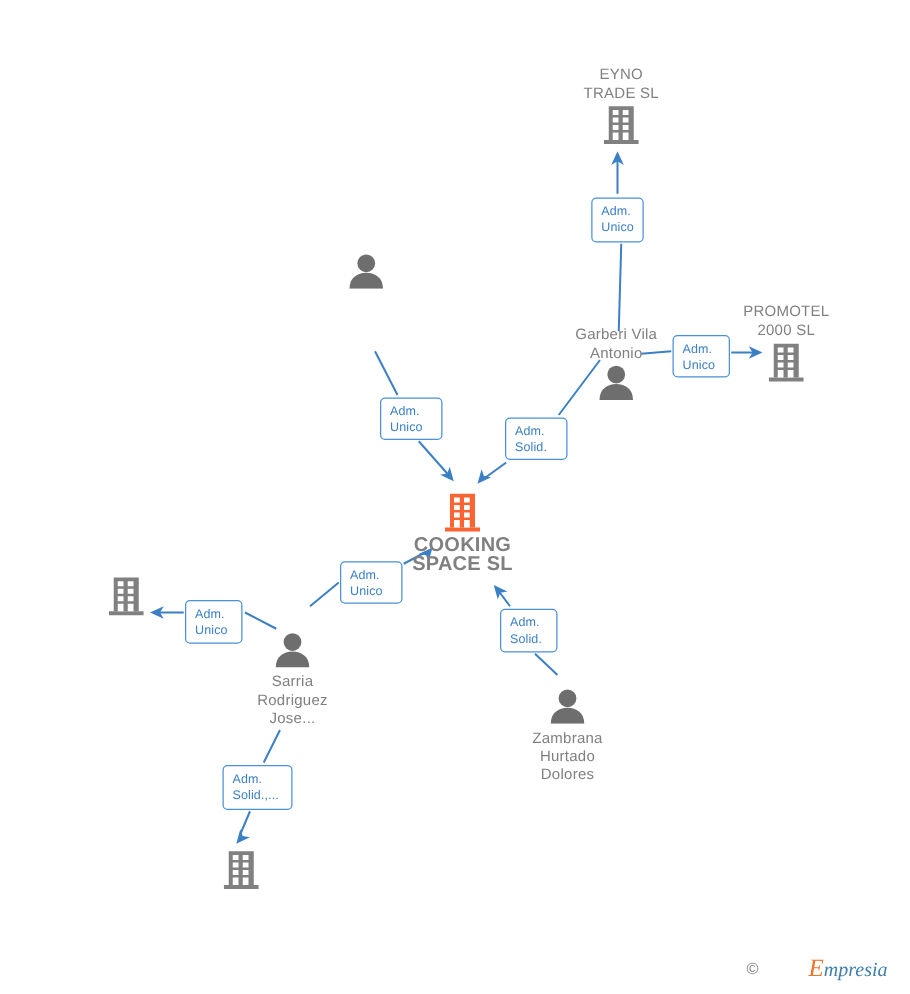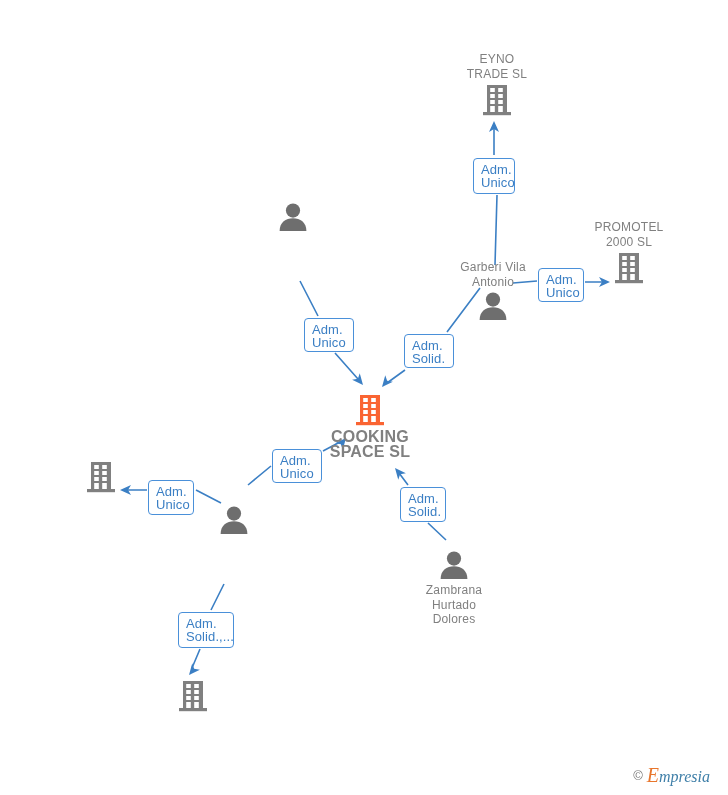--- a/index.html
+++ b/index.html
@@ -51,21 +51,21 @@
     font-weight: bold;
     font-size: 16px;
   }
   .edge-label {
     position: absolute;
     box-sizing: border-box;
     border: 1.4px solid #4a90d9;
     border-radius: 4px;
     background: #ffffff;
     color: #3b7fc4;
-    font-size: 13px;
+    font-size: 10px;
     line-height: 13px;
     padding: 4px 6px 4px 7px;
     text-align: left;
     white-space: pre-line;
     letter-spacing: .1px;
   }
   #watermark {
     position: absolute;
     right: 10px;
     bottom: 8px;
@@ -73,21 +73,21 @@
     color: #3f7fa8;
     font-family: "Liberation Serif", serif;
     white-space: nowrap;
   }
   #watermark .cmark {
     font-size: 13px;
     color: #7a7a7a;
     font-family: "Liberation Sans", sans-serif;
     vertical-align: 2px;
   }
-  #watermark .brand { font-style: italic; }
+  #watermark .brand { font-style: italic; margin-left: 36px; }
   #watermark .brand .cap { color: #e8762c; font-size: 20px; }
 </style>
 </head>
 <body>
 
 <div id="canvas">
 
   <svg id="edges" viewBox="0 0 728 795" xmlns="http://www.w3.org/2000/svg">
       <g>
         <path d="M 495 265 L 497 195 M 494 155 L 494 127" stroke="#3b7fc4" stroke-width="1.6" fill="none"></path>
@@ -147,21 +147,21 @@
           </svg></span>
       </div>
       <div class="node label-above" style="left: 493px; top: 244px; margin-top: 16px;">
         <span class="label">Garberi Vila
 Antonio</span>
         <span class="glyph"><svg width="30" height="28" viewBox="0 0 30 28" xmlns="http://www.w3.org/2000/svg">
             <circle cx="15" cy="7.6" r="7.1" fill="#6E6E6E"></circle>
             <path d="M1.6 28 C1.6 19.2 7.8 15.2 15 15.2 C22.2 15.2 28.4 19.2 28.4 28 Z" fill="#6E6E6E"></path>
           </svg></span>
       </div>
-      <div class="node label-above" style="left: 629px; top: 220px;">
+      <div class="node label-above" style="left: 629px; top: 242px;">
         <span class="label">PROMOTEL
 2000  SL</span>
         <span class="glyph"><svg width="28" height="32" viewBox="0 0 28 32" xmlns="http://www.w3.org/2000/svg">
             <rect x="4" y="1" width="20" height="27" fill="#808080"></rect>
             <rect x="0" y="28" width="28" height="3.2" fill="#808080"></rect>
             <rect x="7.2" y="4" width="4.6" height="4" fill="#ffffff"></rect>
             <rect x="15.2" y="4" width="4.6" height="4" fill="#ffffff"></rect>
             <rect x="7.2" y="10" width="4.6" height="4" fill="#ffffff"></rect>
             <rect x="15.2" y="10" width="4.6" height="4" fill="#ffffff"></rect>
             <rect x="7.2" y="16" width="4.6" height="4" fill="#ffffff"></rect>
@@ -198,20 +198,23 @@
             <rect x="15.2" y="16" width="4.6" height="4" fill="#ffffff"></rect>
             <rect x="7.2" y="22" width="4.6" height="6" fill="#ffffff"></rect>
             <rect x="15.2" y="22" width="4.6" height="6" fill="#ffffff"></rect>
           </svg></span>
       </div>
       <div class="node label-below" style="left: 234px; top: 506px;">
         <span class="glyph"><svg width="30" height="28" viewBox="0 0 30 28" xmlns="http://www.w3.org/2000/svg">
             <circle cx="15" cy="7.6" r="7.1" fill="#6E6E6E"></circle>
             <path d="M1.6 28 C1.6 19.2 7.8 15.2 15 15.2 C22.2 15.2 28.4 19.2 28.4 28 Z" fill="#6E6E6E"></path>
           </svg></span>
+        <span class="label">Sarria
+Rodriguez
+Jose...</span>
       </div>
       <div class="node label-below" style="left: 454px; top: 551px;">
         <span class="glyph"><svg width="30" height="28" viewBox="0 0 30 28" xmlns="http://www.w3.org/2000/svg">
             <circle cx="15" cy="7.6" r="7.1" fill="#6E6E6E"></circle>
             <path d="M1.6 28 C1.6 19.2 7.8 15.2 15 15.2 C22.2 15.2 28.4 19.2 28.4 28 Z" fill="#6E6E6E"></path>
           </svg></span>
         <span class="label">Zambrana
 Hurtado
 Dolores</span>
       </div>

